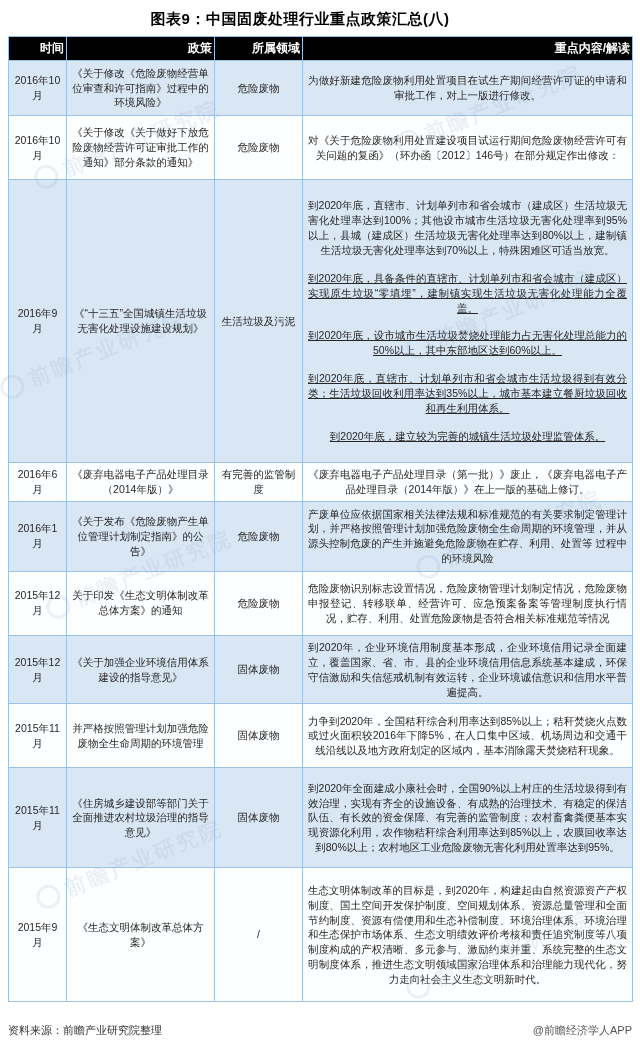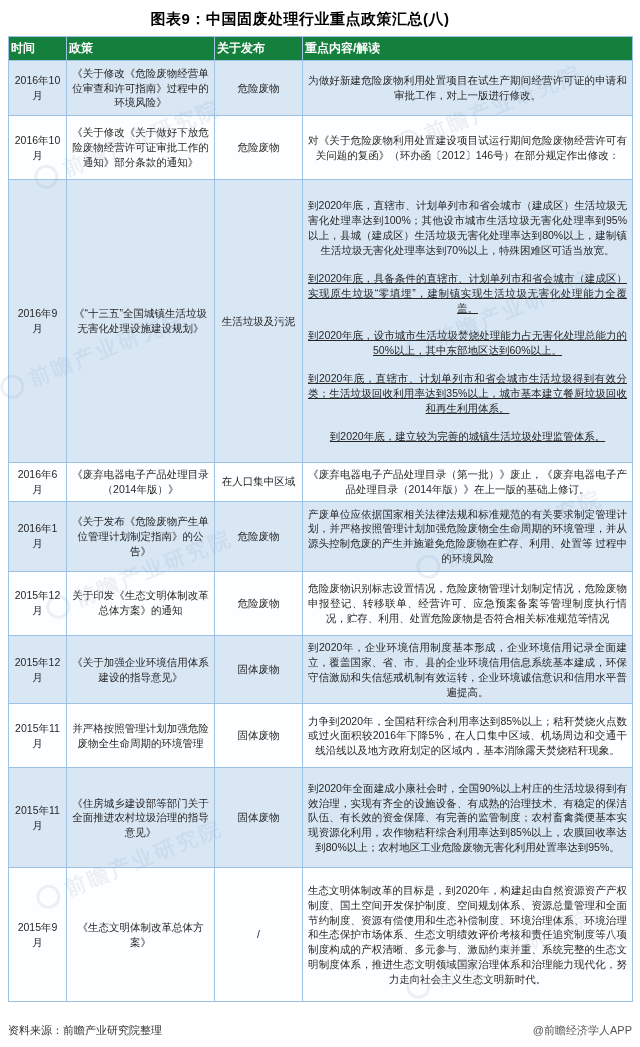--- a/index.html
+++ b/index.html
@@ -17,22 +17,22 @@
     text-align:center; font-weight:bold; font-size:15px; color:#000000;
     letter-spacing:0.5px;
   }
   table.policy {
     position:absolute; top:36px; left:8px; width:624px;
     border-collapse:collapse; table-layout:fixed;
     border:1px solid #7FA8D2;
   }
   col.w1{width:58px;} col.w2{width:148px;} col.w3{width:88px;} col.w4{width:330px;}
   th {
-    background:#15803d; color:#ffffff; font-weight:bold; font-size:12px;
-    padding:3px 2px; border:1px solid #9CC3E5; text-align:left;
+    background:#000000; color:#ffffff; font-weight:bold; font-size:12px;
+    padding:3px 2px; border:1px solid #9CC3E5; text-align:right;
   }
   td {
     border:1px solid #9CC3E5;
     font-size:10.5px; line-height:1.42;
     padding:4px 5px; vertical-align:middle;
   }
   td.c-time, td.c-field, td.c-policy { text-align:center; }
   td.c-content { text-align:justify; text-align-last:center; }
   td.c-content p { margin:0; }
   td.c-content p + p { margin-top:13px;text-decoration:underline; }
@@ -106,21 +106,21 @@
     <colgroup>
       <col class="w1">
         <col class="w2">
         <col class="w3">
         <col class="w4">
     </colgroup>
     <thead>
       <tr>
         <th>时间</th>
         <th>政策</th>
-        <th>关于发布</th>
+        <th>所属领域</th>
         <th>重点内容/解读</th>
       </tr>
     </thead>
     <tbody>
     <tr>
       <td class="c-time">2016年10月</td>
       <td class="c-policy">《关于修改《危险废物经营单位审查和许可指南》过程中的环境风险》</td>
       <td class="c-field">危险废物</td>
       <td class="c-content">
             <p>为做好新建危险废物利用处置项目在试生产期间经营许可证的申请和审批工作，对上一版进行修改。</p>
@@ -145,21 +145,21 @@
             <p>到2020年底，具备条件的直辖市、计划单列市和省会城市（建成区）实现原生垃圾“零填埋”，建制镇实现生活垃圾无害化处理能力全覆盖。</p>
             <p>到2020年底，设市城市生活垃圾焚烧处理能力占无害化处理总能力的50%以上，其中东部地区达到60%以上。</p>
             <p>到2020年底，直辖市、计划单列市和省会城市生活垃圾得到有效分类；生活垃圾回收利用率达到35%以上，城市基本建立餐厨垃圾回收和再生利用体系。</p>
             <p>到2020年底，建立较为完善的城镇生活垃圾处理监管体系。</p>
           </td>
     </tr>
 
     <tr>
       <td class="c-time">2016年6月</td>
       <td class="c-policy">《废弃电器电子产品处理目录（2014年版）》</td>
-      <td class="c-field">在人口集中区域</td>
+      <td class="c-field">有完善的监管制度</td>
       <td class="c-content">
             <p>《废弃电器电子产品处理目录（第一批）》废止，《废弃电器电子产品处理目录（2014年版）》在上一版的基础上修订。</p>
           </td>
     </tr>
 
     <tr>
       <td class="c-time">2016年1月</td>
       <td class="c-policy">《关于发布《危险废物产生单位管理计划制定指南》的公告》</td>
       <td class="c-field">危险废物</td>
       <td class="c-content">

